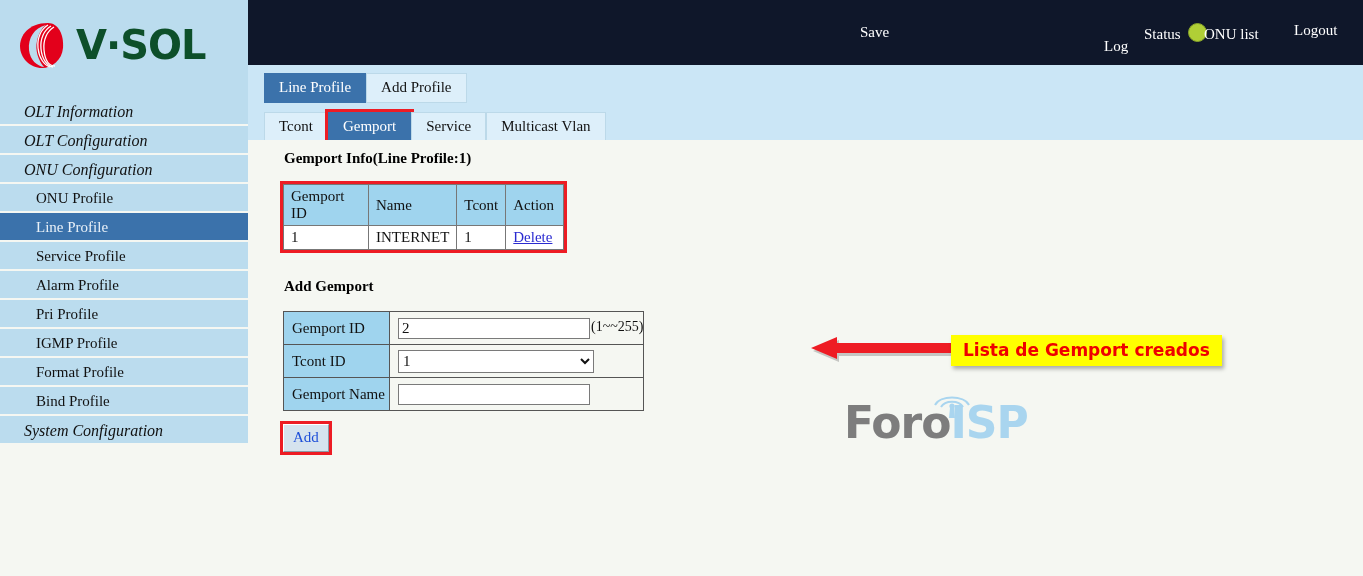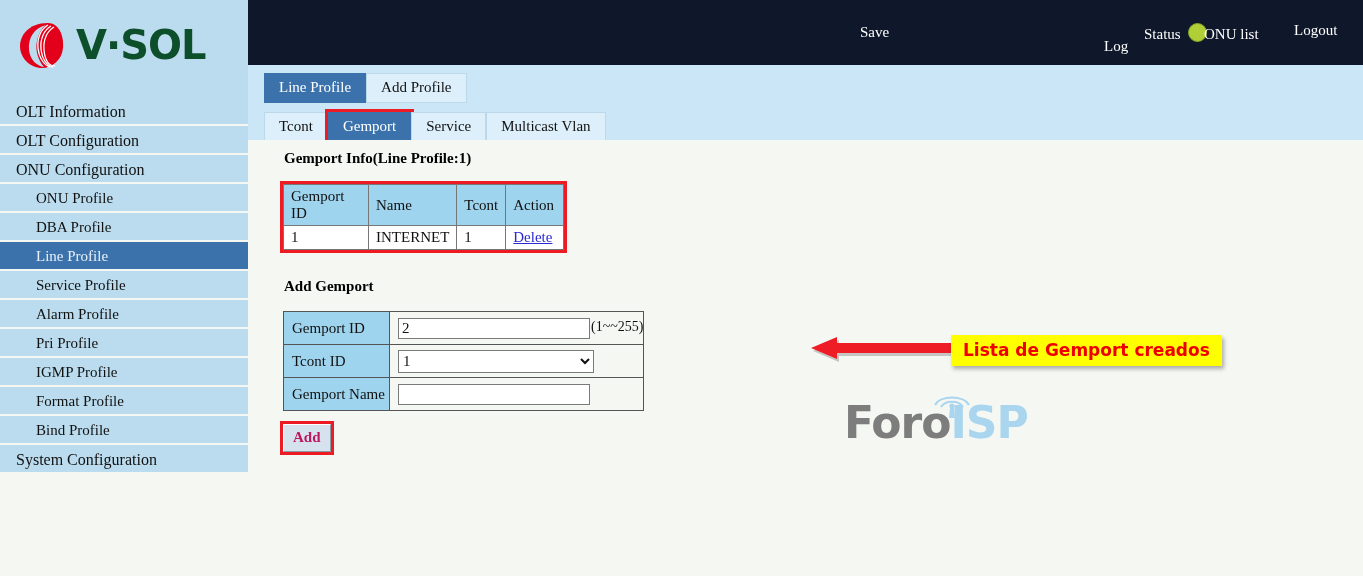--- a/index.html
+++ b/index.html
@@ -115,21 +115,21 @@
     height: 29px;
     line-height: 29px;
     background: #bbdcee;
     color: #111111;
     font-size: 16px;
     border-bottom: 2px solid #f5f7f2;
     box-sizing: border-box;
     cursor: pointer;
     white-space: nowrap;
   }
-  .nav-item.lvl1 { padding-left: 16px; }
+  .nav-item.lvl1 { padding-left: 24px; font-style: italic; }
   .nav-item.lvl2 { padding-left: 36px; font-size: 15px; }
   .nav-item.active {
     background: #3b72ab;
     color: #e9f1f8;
   }
 
   
   #content {
     position: absolute;
     left: 248px; top: 140px;
@@ -266,30 +266,29 @@
     font-size: 14px;
     color: #111;
     margin-left: 1px;
   }
 
   #add-button {
     position: absolute;
     left: 35px; top: 284px;
     font-family: "Liberation Serif", serif;
     font-size: 15px;
-    color: #be185d;
+    color: #1d4ed8;
     background: #d6e3ee;
     border-top: 1px solid #ffffff;
     border-left: 1px solid #ffffff;
     border-right: 1px solid #8c9aa6;
     border-bottom: 1px solid #8c9aa6;
     padding: 4px 9px 5px 9px;
     cursor: pointer;
     box-shadow: 0 0 0 3px #ed1c24;
-    font-weight: bold;
   }
 </style>
 </head>
 <body>
 
 <div id="logo-panel">
   <div id="logo-wrap">
     <svg id="logo-mark" viewBox="0 0 48 50">
       <path d="M30 3 C10 3 2 16 2 26 C2 38 12 48 24 48 C34 48 44 40 45 28 C46 14 40 3 30 3 Z" fill="#e3001b"></path>
       <path d="M28 5 C16 8 10 18 11 30 C12 40 19 46 26 47 C20 40 17 30 19 21 C21 12 25 7 28 5 Z" fill="#bbdcee"></path>
@@ -317,21 +316,20 @@
   <div class="tabrow" id="tabrow2">
     <span class="tab">Tcont</span><span class="tab sel" id="tab-gemport">Gemport</span><span class="tab">Service</span><span class="tab">Multicast Vlan</span>
   </div>
 </div>
 
 <div id="sidebar">
   <div class="nav-item lvl1">OLT Information</div>
   <div class="nav-item lvl1">OLT Configuration</div>
   <div class="nav-item lvl1">ONU Configuration</div>
   <div class="nav-item lvl2">ONU Profile</div>
-  <div class="nav-item lvl2">DBA Profile</div>
   <div class="nav-item lvl2 active">Line Profile</div>
   <div class="nav-item lvl2">Service Profile</div>
   <div class="nav-item lvl2">Alarm Profile</div>
   <div class="nav-item lvl2">Pri Profile</div>
   <div class="nav-item lvl2">IGMP Profile</div>
   <div class="nav-item lvl2">Format Profile</div>
   <div class="nav-item lvl2">Bind Profile</div>
   <div class="nav-item lvl1">System Configuration</div>
 </div>
 

